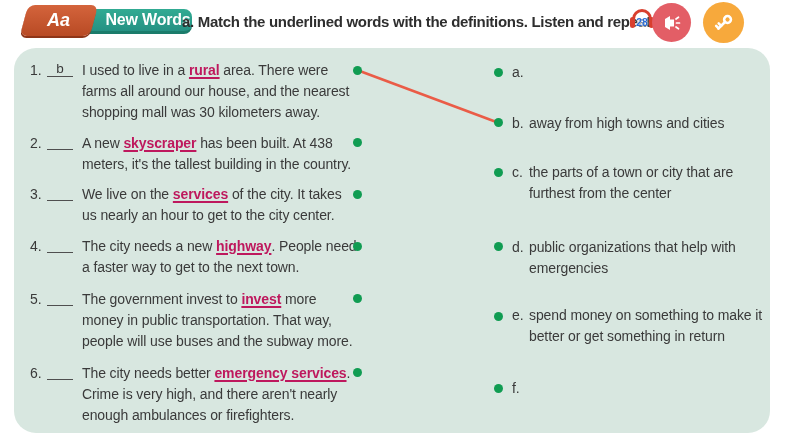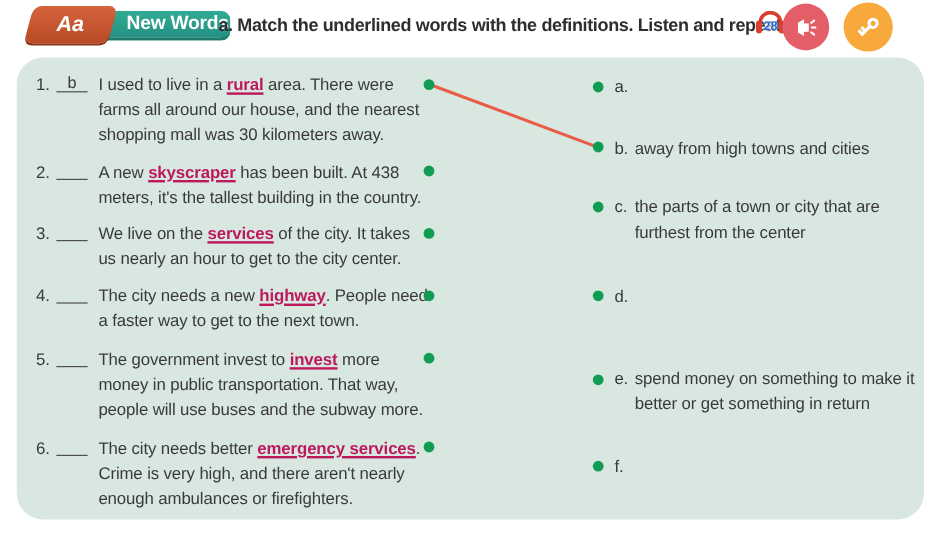--- a/index.html
+++ b/index.html
@@ -174,20 +174,22 @@
       <span class="letter">b.</span>
       <div class="rtext">away from high towns and cities</div>
     </div>
     <div class="ritem ri2">
       <span class="letter">c.</span>
       <div class="rtext">the parts of a town or city that are
 furthest from the center</div>
     </div>
     <div class="ritem ri3">
       <span class="letter">d.</span>
+      <div class="rtext">public organizations that help with
+emergencies</div>
     </div>
     <div class="ritem ri4">
       <span class="letter">e.</span>
       <div class="rtext">spend money on something to make it
 better or get something in return</div>
     </div>
     <div class="ritem ri5">
       <span class="letter">f.</span>
     </div>
 

